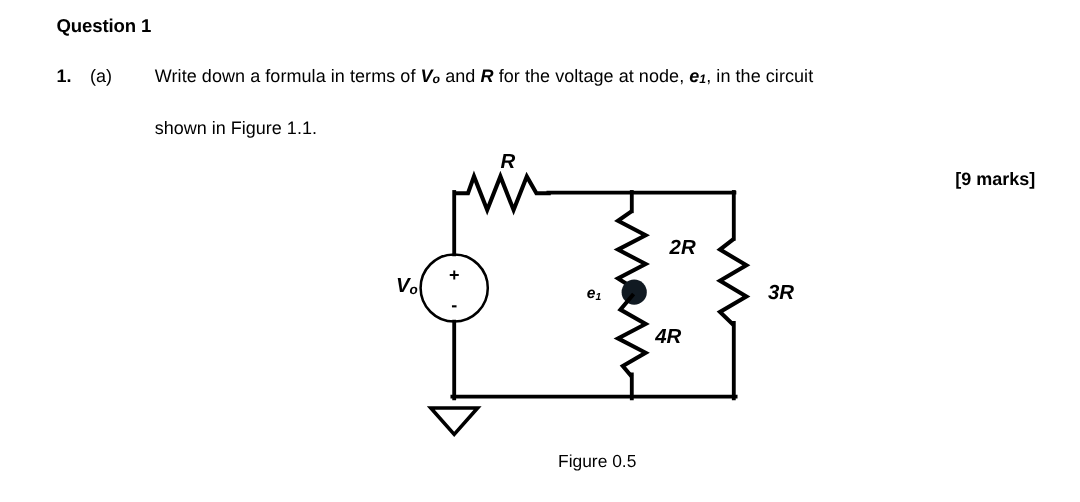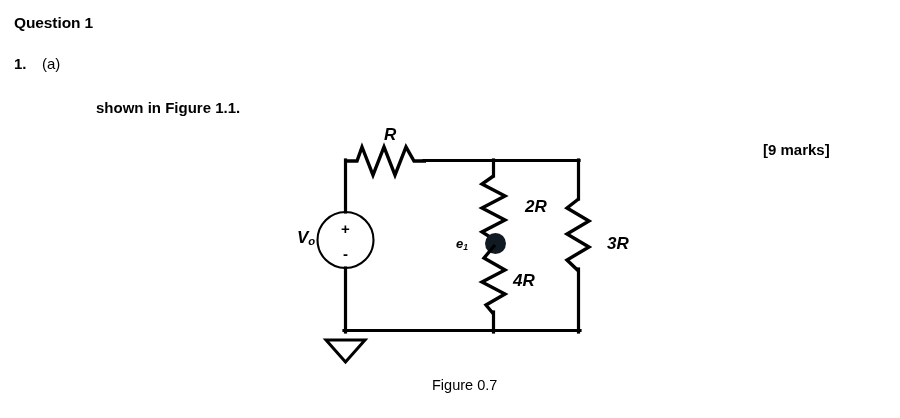--- a/index.html
+++ b/index.html
@@ -12,20 +12,21 @@
     height: 418px;
     position: relative;
     font-family: "Liberation Sans", sans-serif;
     color: #000000;
     overflow: hidden;
   }
 
   .page {
     position: absolute;
     inset: 0;
+    margin-left: 33px;
   }
 
   
   .heading {
     position: absolute;
     left: 14px;
     top: 14px;
     font-size: 15.5px;
     font-weight: bold;
     letter-spacing: -0.1px;
@@ -54,21 +55,20 @@
     font-size: 15px;
     white-space: nowrap;
     letter-spacing: 0.05px;
   }
   .q-line2 {
     position: absolute;
     left: 96px;
     top: 99px;
     font-size: 15px;
     white-space: nowrap;
-    font-weight: bold;
   }
   .mathsym {
     font-weight: bold;
     font-style: italic;
   }
   .mathsym sub {
     font-size: 0.68em;
     font-style: italic;
     font-weight: bold;
     vertical-align: -0.15em;
@@ -162,20 +162,21 @@
 </head>
 <body>
 
 <div class="page">
 
   <div class="heading">Question 1</div>
 
   <div class="q-num">1.</div>
   <div class="q-letter">(a)</div>
 
+  <div class="q-line1"><span>Write down a formula in terms of </span><span class="mathsym"><span>V</span><sub>o</sub></span><span> and </span><span class="mathsym">R</span><span> for the voltage at node, </span><span class="mathsym"><span>e</span><sub>1</sub></span><span>, in the circuit</span></div>
 
   <div class="q-line2">shown in Figure 1.1.</div>
 
   <div class="marks">[9 marks]</div>
 
   <svg class="circuit" viewBox="0 0 900 418" xmlns="http://www.w3.org/2000/svg">
 
     <path class="wire" d="M 345.5 160 L 345.5 212"></path>
 
     <path class="res" d="M 345.5 161 L 357 161 L 362 147 L 373 175 L 384 147 L 395 175 L 406 147 L 414 161 L 426 161"></path>
@@ -209,15 +210,15 @@
   <div class="clabel lbl-R">R</div>
 
   <div class="clabel lbl-Vo"><span>V</span><sub>o</sub></div>
 
   <div class="clabel lbl-2R">2R</div>
   <div class="clabel lbl-4R">4R</div>
   <div class="clabel lbl-3R">3R</div>
 
   <div class="clabel lbl-e1"><span>e</span><sub>1</sub></div>
 
-  <div class="fig-caption">Figure 0.7</div>
+  <div class="fig-caption">Figure 0.5</div>
 
 </div>
 
 </body></html>

